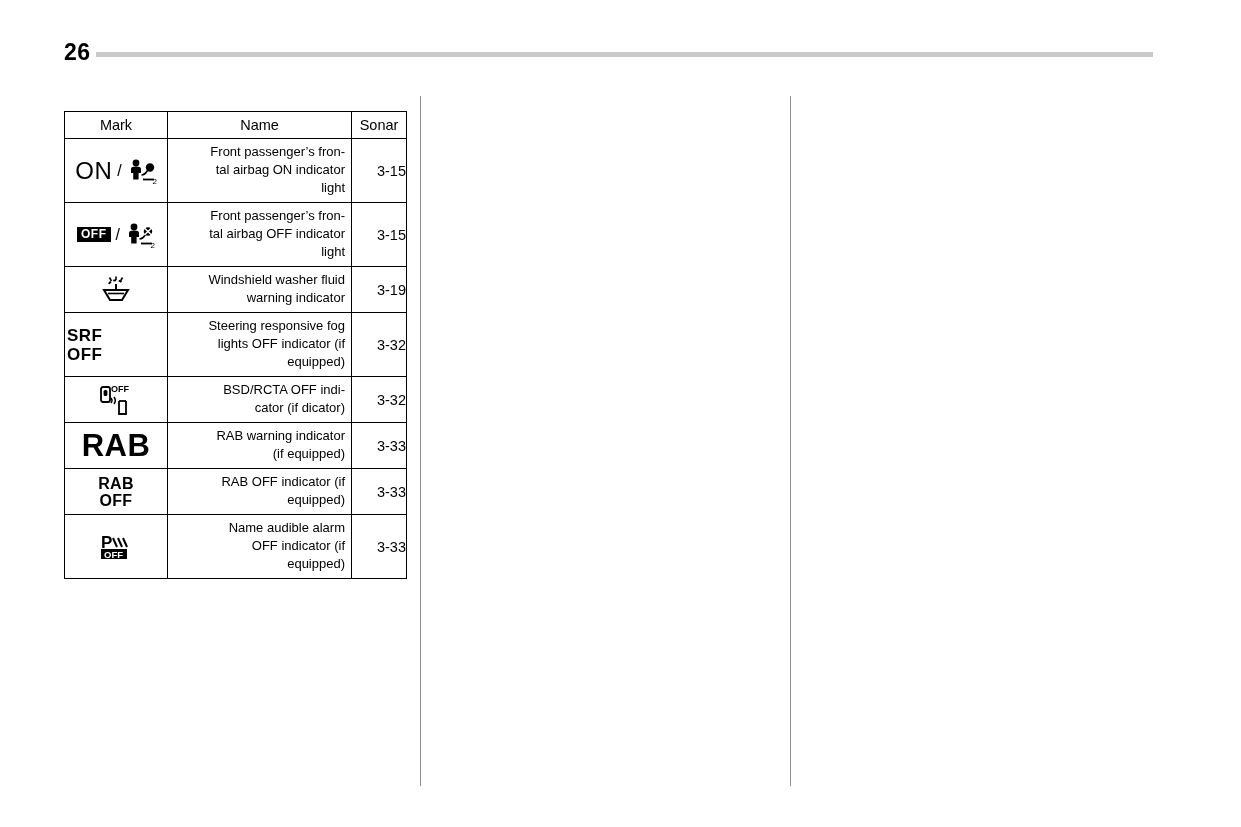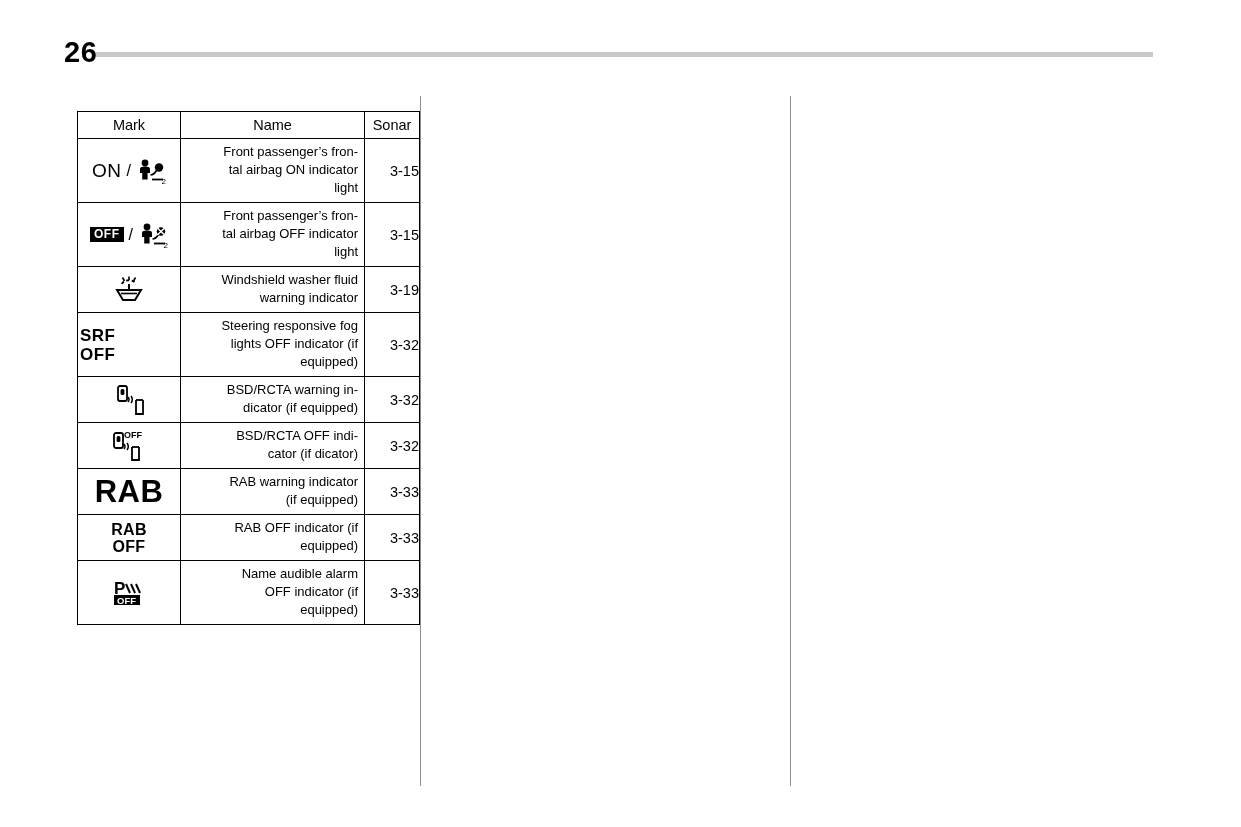--- a/index.html
+++ b/index.html
@@ -21,21 +21,21 @@
     position: absolute;
     left: 0;
     top: 38px;
     width: 1241px;
     height: 34px;
   }
   .page-number {
     position: absolute;
     left: 64px;
     top: 0px;
-    font-size: 29px;
+    font-size: 23px;
     font-weight: bold;
     letter-spacing: 0.5px;
     line-height: 28px;
   }
   .header-rule {
     position: absolute;
     left: 96px;
     top: 14px;
     width: 1057px;
     height: 5px;
@@ -54,21 +54,20 @@
   .col-sep.two { left: 790px; }
 
   
   .sym-table {
     position: absolute;
     left: 64px;
     top: 111px;
     border-collapse: collapse;
     table-layout: fixed;
     width: 342px;
-    margin-left: 13px;
   }
   .sym-table th,
   .sym-table td {
     border: 1px solid #000000;
     padding: 0;
     vertical-align: middle;
   }
   .sym-table thead th {
     font-size: 14.5px;
     font-weight: normal;
@@ -100,21 +99,21 @@
 
   
   .glyph {
     display: inline-flex;
     align-items: center;
     justify-content: center;
     gap: 4px;
     line-height: 1;
   }
   .txt-on {
-    font-size: 19px;
+    font-size: 24px;
     letter-spacing: 0.5px;
   }
   .slash {
     font-size: 16px;
     padding: 0 1px;
   }
   .txt-off-box {
     display: inline-block;
     background: #000000;
     color: #ffffff;
@@ -239,35 +238,20 @@
           <div>SRF</div>
           <div>OFF</div>
         </div>
       </td>
       <td class="name-cell" style="white-space:pre-line">Steering responsive fog
 lights OFF indicator (if
 equipped)</td>
       <td class="page-cell">3-32</td>
     </tr>
 
-    <tr>
-      <td class="mark-cell">
-        <svg class="svg-ico" width="40" height="34" viewBox="0 0 40 34">
-          <rect x="9" y="3" width="9" height="15" rx="2" fill="none" stroke="#000" stroke-width="1.8"></rect>
-          <rect x="11.6" y="6" width="3.8" height="6" rx="1.6" fill="#000"></rect>
-          <path d="M19 14 C20.2 15.5 20.2 17.5 19 19" fill="none" stroke="#000" stroke-width="1.5"></path>
-          <path d="M22 13 C23.7 15.3 23.7 17.7 22 20" fill="none" stroke="#000" stroke-width="1.5"></path>
-          <path d="M27 17 L27 31 L34 31 L34 17" fill="none" stroke="#000" stroke-width="1.8"></path>
-          <path d="M27 17 L34 17" fill="none" stroke="#000" stroke-width="1.8"></path>
-        </svg>
-      </td>
-      <td class="name-cell" style="white-space:pre-line">BSD/RCTA warning in-
-dicator (if equipped)</td>
-      <td class="page-cell">3-32</td>
-    </tr>
 
     <tr>
       <td class="mark-cell">
         <svg class="svg-ico" width="44" height="34" viewBox="0 0 44 34">
           <rect x="7" y="4" width="9" height="15" rx="2" fill="none" stroke="#000" stroke-width="1.8"></rect>
           <rect x="9.6" y="7" width="3.8" height="6" rx="1.6" fill="#000"></rect>
           <text x="17" y="9" font-family="Liberation Sans, sans-serif" font-size="9" font-weight="bold">OFF</text>
           <path d="M17 15 C18.2 16.5 18.2 18.5 17 20" fill="none" stroke="#000" stroke-width="1.5"></path>
           <path d="M20 14 C21.7 16.3 21.7 18.7 20 21" fill="none" stroke="#000" stroke-width="1.5"></path>
           <path d="M25 18 L25 31 L32 31 L32 18" fill="none" stroke="#000" stroke-width="1.8"></path>

